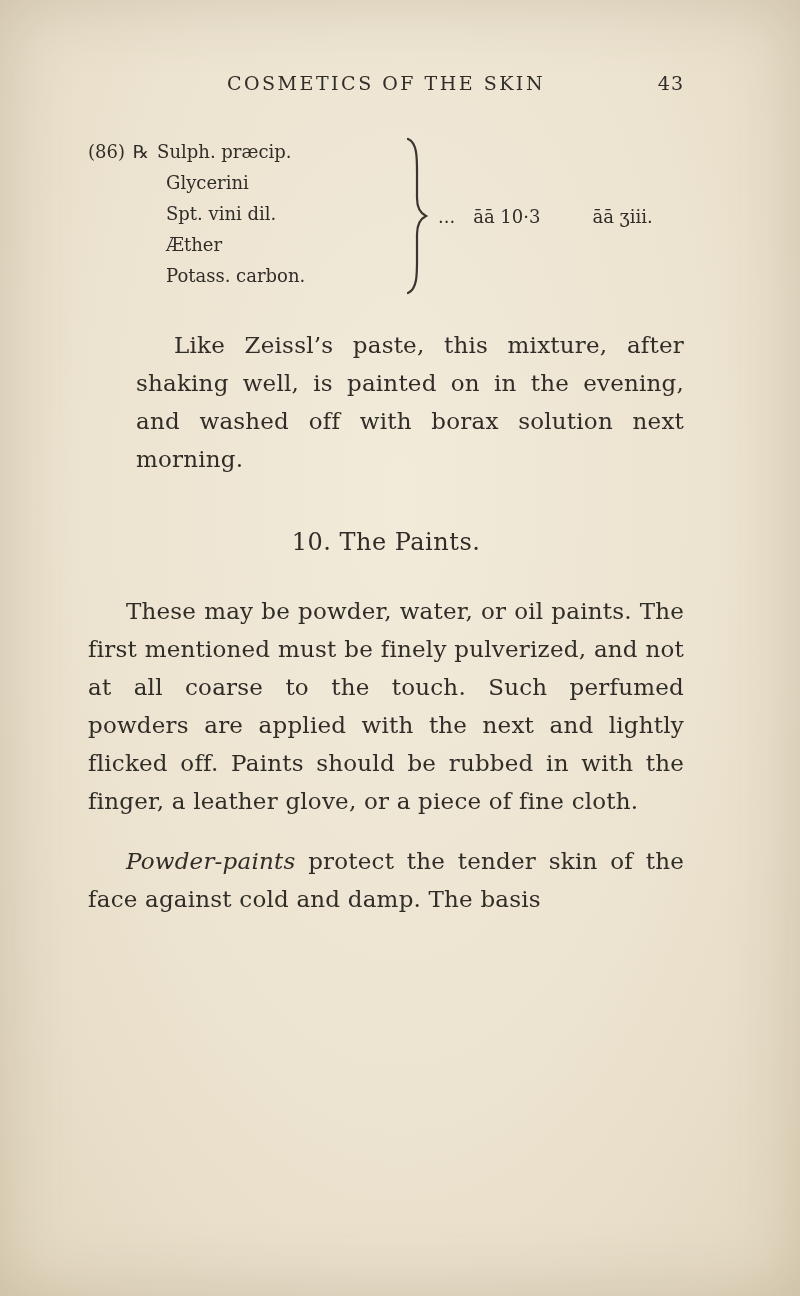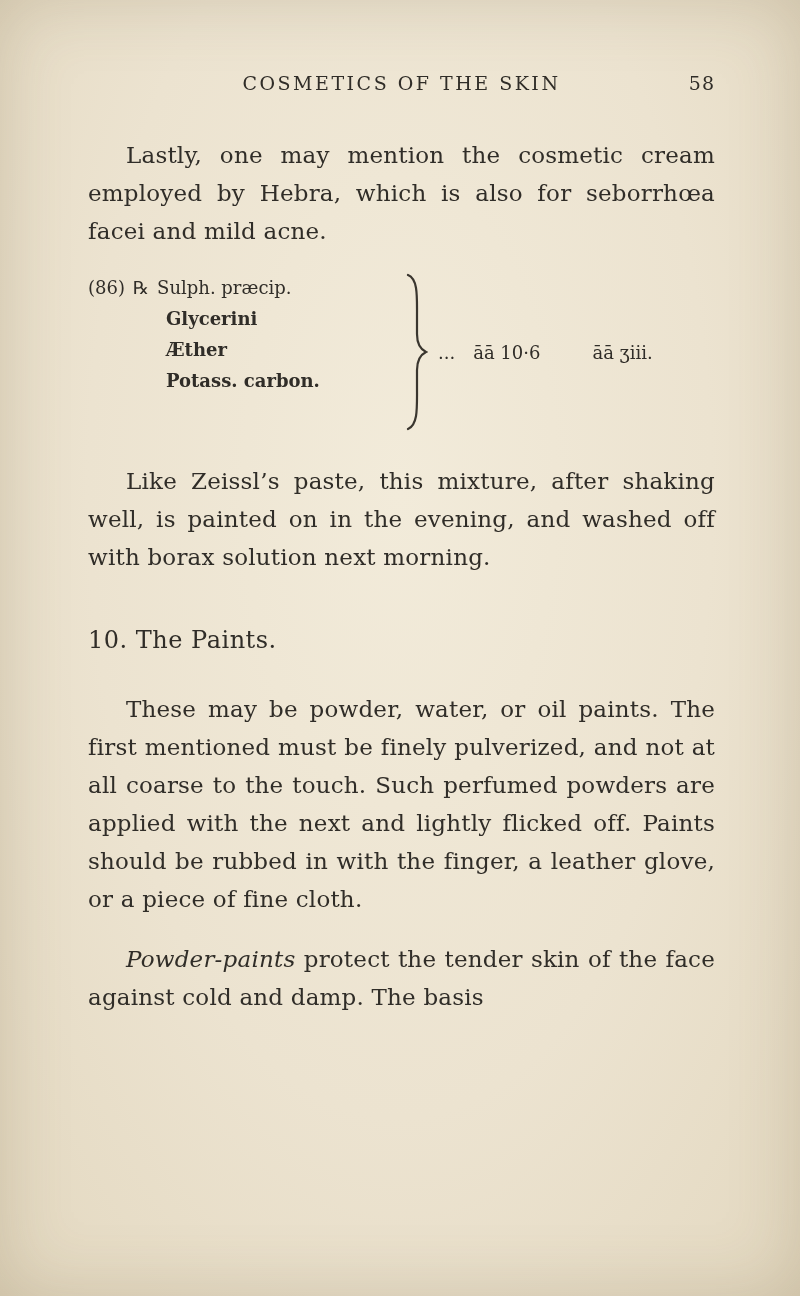--- a/index.html
+++ b/index.html
@@ -10,21 +10,21 @@
     width: 800px;
     height: 1296px;
     font-family: "DejaVu Serif", "Liberation Serif", serif;
     overflow: hidden;
   }
   .page {
     position: relative;
     width: 800px;
     height: 1296px;
     box-sizing: border-box;
-    padding: 72px 85px 0 88px;
+    padding: 72px 116px 0 88px;
     background:
       radial-gradient(ellipse at 50% 38%, #f2ebda 0%, #ece3d0 55%, #e3d8c0 100%);
     box-shadow: inset 0 0 70px rgba(115, 95, 60, 0.22);
     color: #302d28;
   }
   
   .header {
     position: relative;
     text-align: center;
     font-size: 19px;
@@ -40,33 +40,33 @@
   }
   
   p.body {
     font-size: 23px;
     line-height: 38px;
     letter-spacing: 0.2px;
     text-align: justify;
     text-indent: 38px;
     margin: 0 0 22px 0;
   }
-  p.body.tight { margin-bottom: 14px; }
+  p.body.tight { margin-bottom: 14px; margin-left: 48px; }
   em { font-style: italic; }
   
   .rx-block {
     display: flex;
     align-items: stretch;
     margin: 6px 0 30px 0;
     font-size: 18px;
     line-height: 31px;
   }
   .rx-formula { width: 316px; flex: 0 0 auto; }
   .rx-line { white-space: nowrap; }
-  .rx-indent { padding-left: 78px; font-weight: bold; }
+  .rx-indent { padding-left: 78px; }
   .rx-number { margin-right: 8px; }
   .rx-symbol {
     margin-right: 8px;
     font-family: "DejaVu Serif", "DejaVu Sans", serif;
   }
   .rx-brace {
     flex: 0 0 auto;
     display: flex;
     align-items: center;
     margin: 0 10px 0 0;
@@ -75,53 +75,54 @@
     display: flex;
     align-items: center;
     white-space: nowrap;
   }
   .rx-doses .dots { margin-right: 18px; }
   .rx-doses .dose-a { margin-right: 52px; }
   
   .section-heading {
     font-size: 24px;
     font-weight: normal;
+    text-align: center;
     letter-spacing: 0.5px;
     margin: 50px 0 36px 0;
   }
 </style>
 </head>
 <body>
 
 <div class="page">
 
   <div class="header">
     <span class="running-title">COSMETICS OF THE SKIN</span>
-    <span class="page-number">58</span>
+    <span class="page-number">43</span>
   </div>
 
-  <p class="body">Lastly, one may mention the cosmetic cream employed by Hebra, which is also for seborrhœa facei and mild acne.</p>
 
   <div class="rx-block">
     <div class="rx-formula">
       <div class="rx-line">
         <span class="rx-number">(86)</span><span class="rx-symbol">℞</span><span>Sulph. præcip.</span>
       </div>
       <div class="rx-line rx-indent">Glycerini</div>
+      <div class="rx-line rx-indent">Spt. vini dil.</div>
       <div class="rx-line rx-indent">Æther</div>
       <div class="rx-line rx-indent">Potass. carbon.</div>
     </div>
     <div class="rx-brace">
       <svg width="24" height="160" viewBox="0 0 24 160" aria-hidden="true">
         <path d="M4 3 C14 7 13 24 13 44 L13 62 C13 72 16 77 22 80 C16 83 13 88 13 98 L13 116 C13 136 14 153 4 157" stroke="#3a362f" stroke-width="2.2" fill="none" stroke-linecap="round"></path>
       </svg>
     </div>
     <div class="rx-doses">
       <span class="dots">...</span>
-      <span class="dose-a">āā 10·6</span>
+      <span class="dose-a">āā 10·3</span>
       <span class="dose-b">āā ʒiii.</span>
     </div>
   </div>
 
   <p class="body tight">Like Zeissl’s paste, this mixture, after shaking well, is painted on in the evening, and washed off with borax solution next morning.</p>
 
 
   <h2 class="section-heading">10. The Paints.</h2>
 
   <p class="body">These may be powder, water, or oil paints. The first mentioned must be finely pulverized, and not at all coarse to the touch. Such perfumed powders are applied with the next and lightly flicked off. Paints should be rubbed in with the finger, a leather glove, or a piece of fine cloth.</p>

